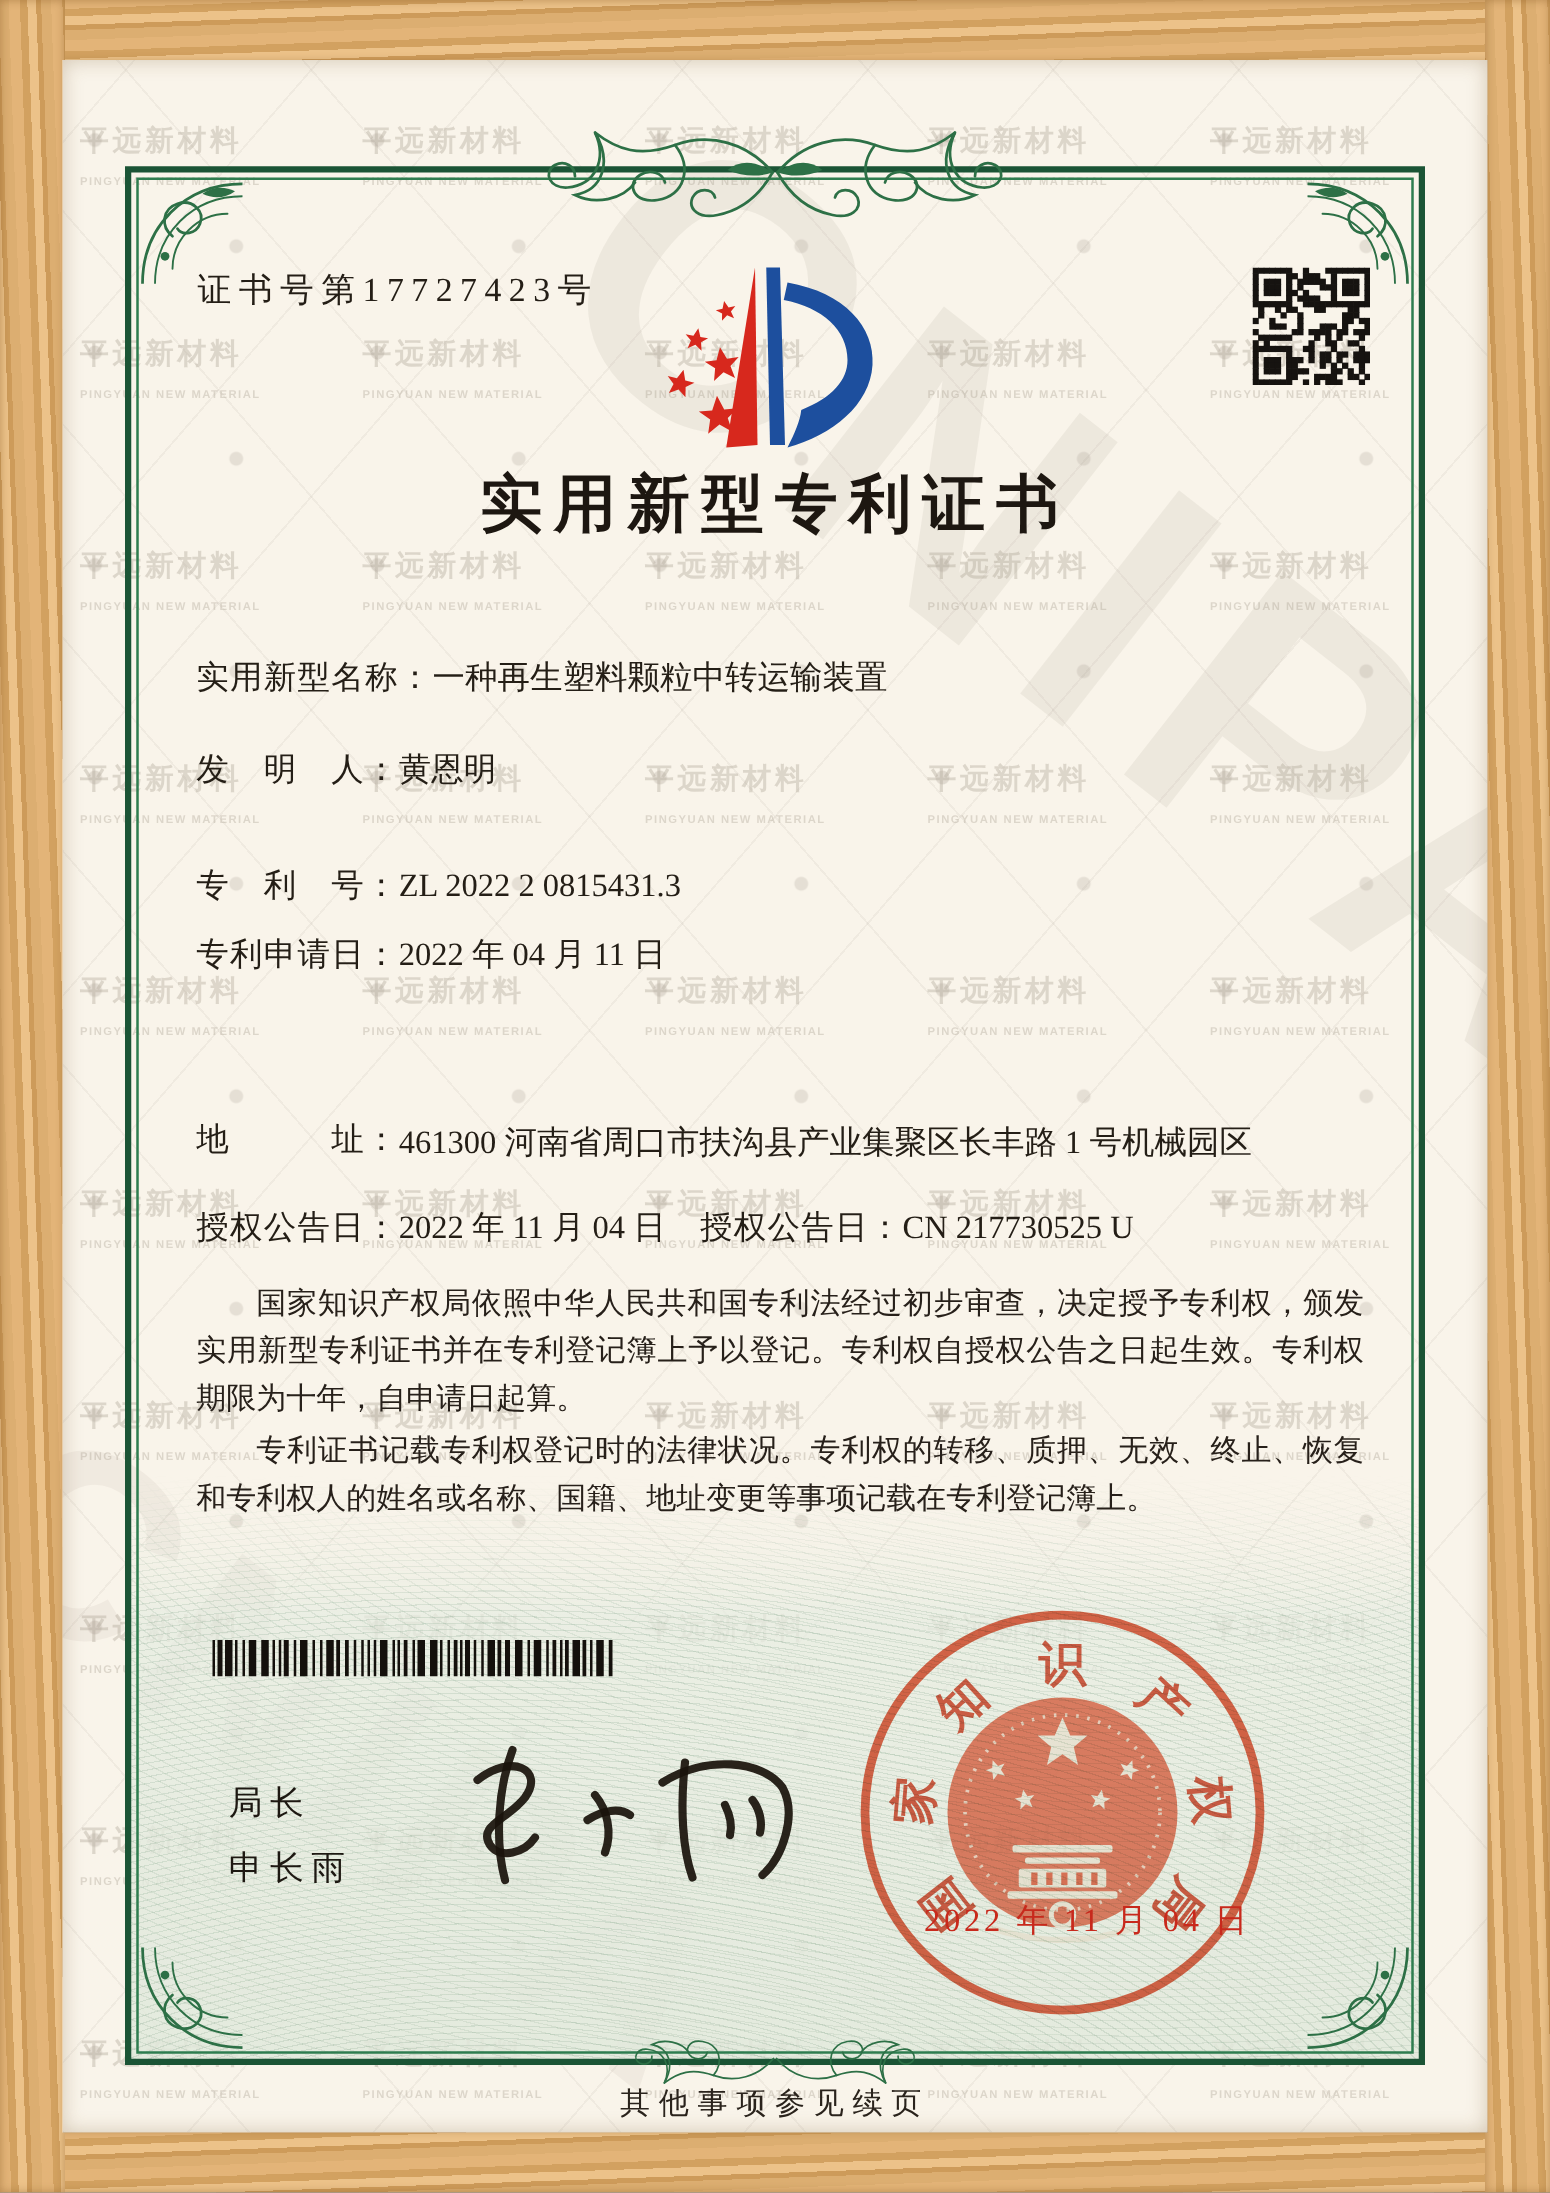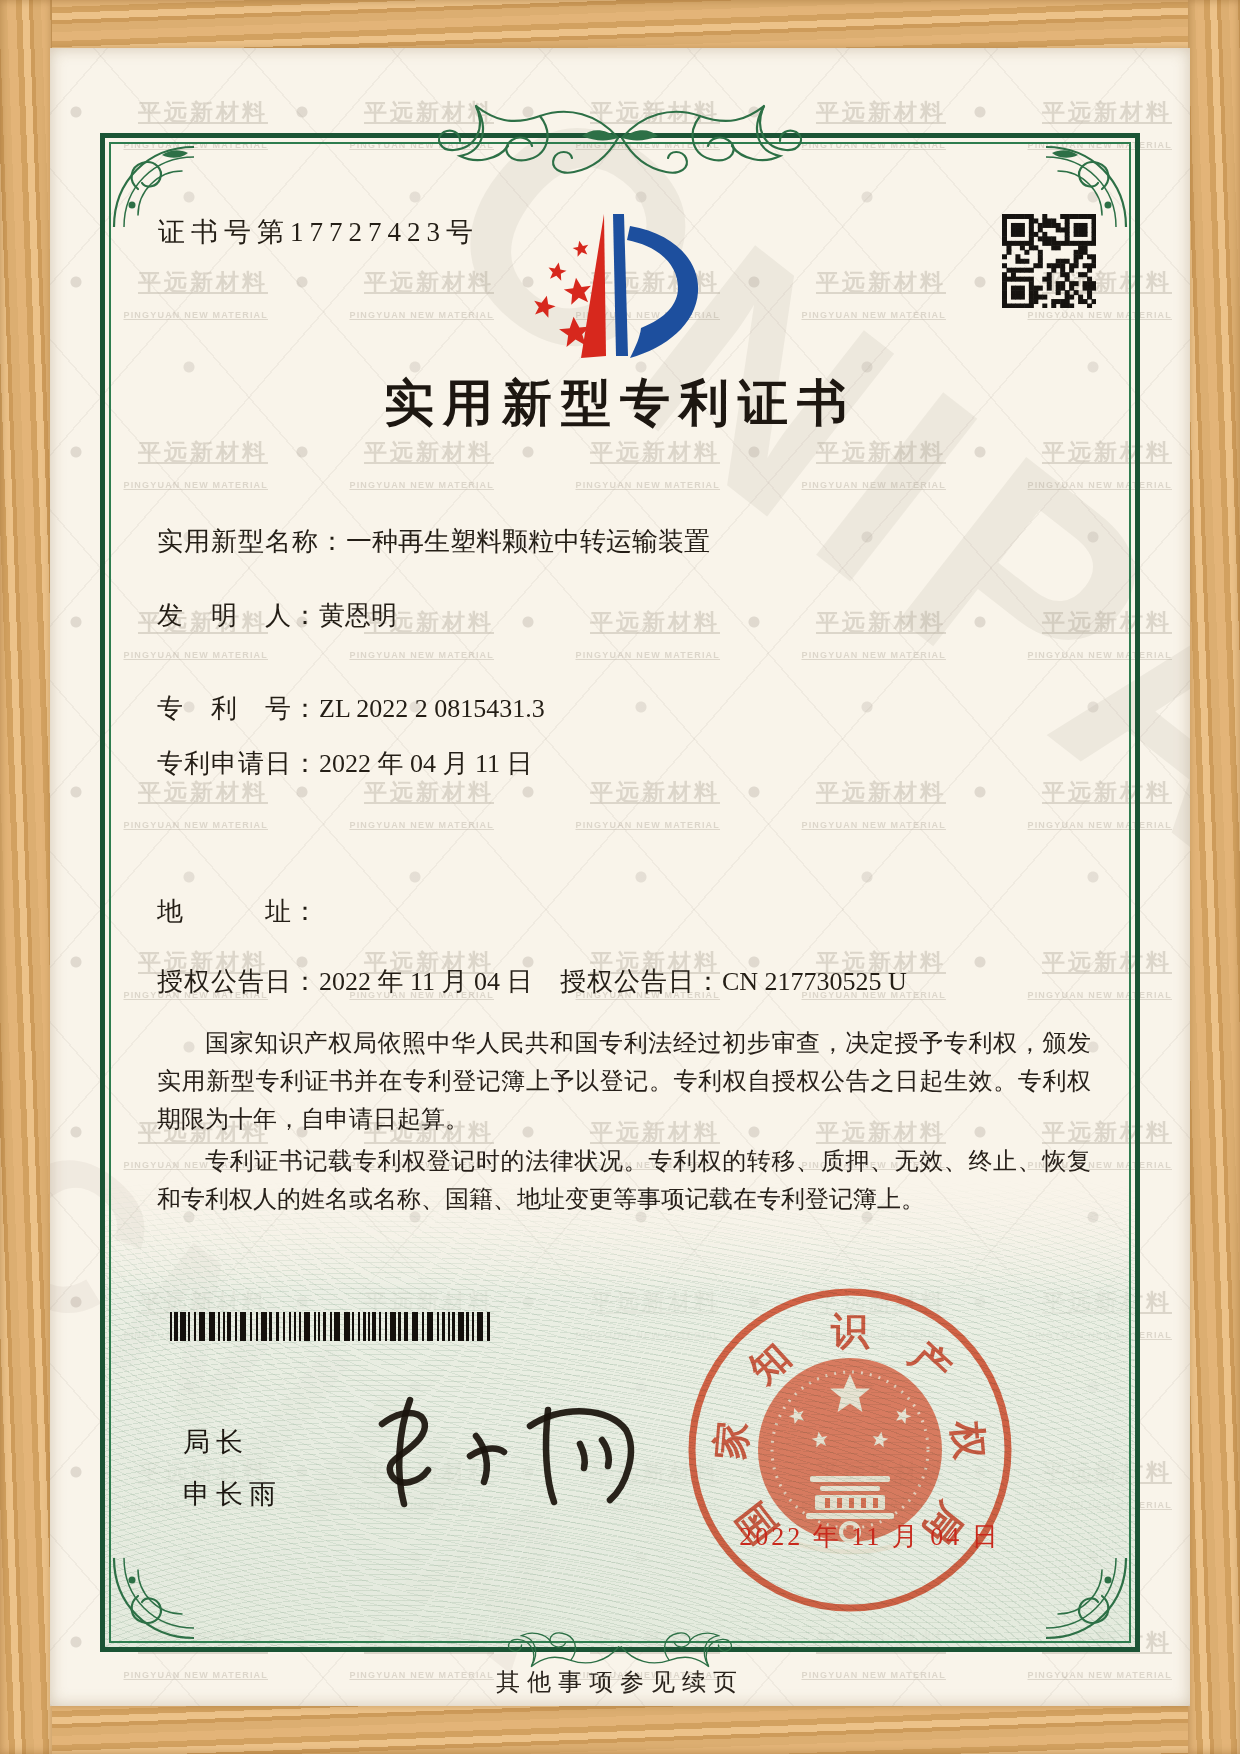--- a/index.html
+++ b/index.html
@@ -25,22 +25,22 @@
     background-image:
       radial-gradient(circle 6px at 6px 6px, rgba(158,148,136,.28) 5px, rgba(158,148,136,0) 6px),
       radial-gradient(circle 6px at 6px 6px, rgba(158,148,136,.22) 5px, rgba(158,148,136,0) 6px),
       repeating-linear-gradient(49deg, rgba(158,148,136,.10) 0 1.5px, rgba(0,0,0,0) 1.5px 112px),
       repeating-linear-gradient(-49deg, rgba(158,148,136,.10) 0 1.5px, rgba(0,0,0,0) 1.5px 112px);
     background-size:226px 170px,226px 170px,auto,auto;
     background-position:20px 58px,133px 143px,0 0,0 0;}
 
   
   #watermarks{position:absolute;inset:0;z-index:2;pointer-events:none;}
-  .wm-tile{position:absolute;width:204px;text-align:right;color:#b3aa9c;opacity:.40;
-           font-family:"Liberation Sans","DejaVu Sans",sans-serif;text-decoration:underline;}
+  .wm-tile{position:absolute;width:204px;text-align:left;color:#b3aa9c;opacity:.40;
+           font-family:"Liberation Sans","DejaVu Sans",sans-serif;}
   .wm1{font-size:23px;font-weight:bold;letter-spacing:3px;line-height:24px;}
   .wm2{font-size:9px;font-weight:bold;letter-spacing:1.2px;line-height:11px;margin-top:16px;}
 
   .cnipa{position:absolute;z-index:2;font-family:"Liberation Sans","DejaVu Sans",sans-serif;
          font-weight:bold;color:rgba(162,152,136,.13);pointer-events:none;}
   #cnipa1{left:330px;top:260px;font-size:300px;letter-spacing:22px;transform:rotate(38deg);}
   #cnipa2{left:-120px;top:1240px;font-size:210px;letter-spacing:16px;transform:rotate(38deg);color:rgba(162,152,136,.10);}
 
   
   #guilloche{position:absolute;left:104px;top:1180px;width:1032px;height:468px;z-index:3;pointer-events:none;
@@ -642,20 +642,21 @@
       <span class="flabel">发　明　人：</span><span class="fvalue">黄恩明</span>
     </div>
     <div class="frow" id="frow-2">
       <span class="flabel">专　利　号：</span><span class="fvalue">ZL 2022 2 0815431.3</span>
     </div>
     <div class="frow" id="frow-3">
       <span class="flabel">专利申请日：</span><span class="fvalue">2022 年 04 月 11 日</span>
     </div>
     <div class="frow" id="frow-5">
       <span class="flabel">地　　　址：</span>
+        <span class="fvalue">461300 河南省周口市扶沟县产业集聚区长丰路 1 号机械园区</span>
     </div>
     <div class="frow" id="frow-6">
       <span>
         <span class="flabel">授权公告日：</span><span class="fvalue">2022 年 11 月 04 日</span>
       </span>
       <span class="grant-no-group">
         <span class="flabel">授权公告日：</span><span class="fvalue">CN 217730525 U</span>
       </span>
     </div>
   </div>

